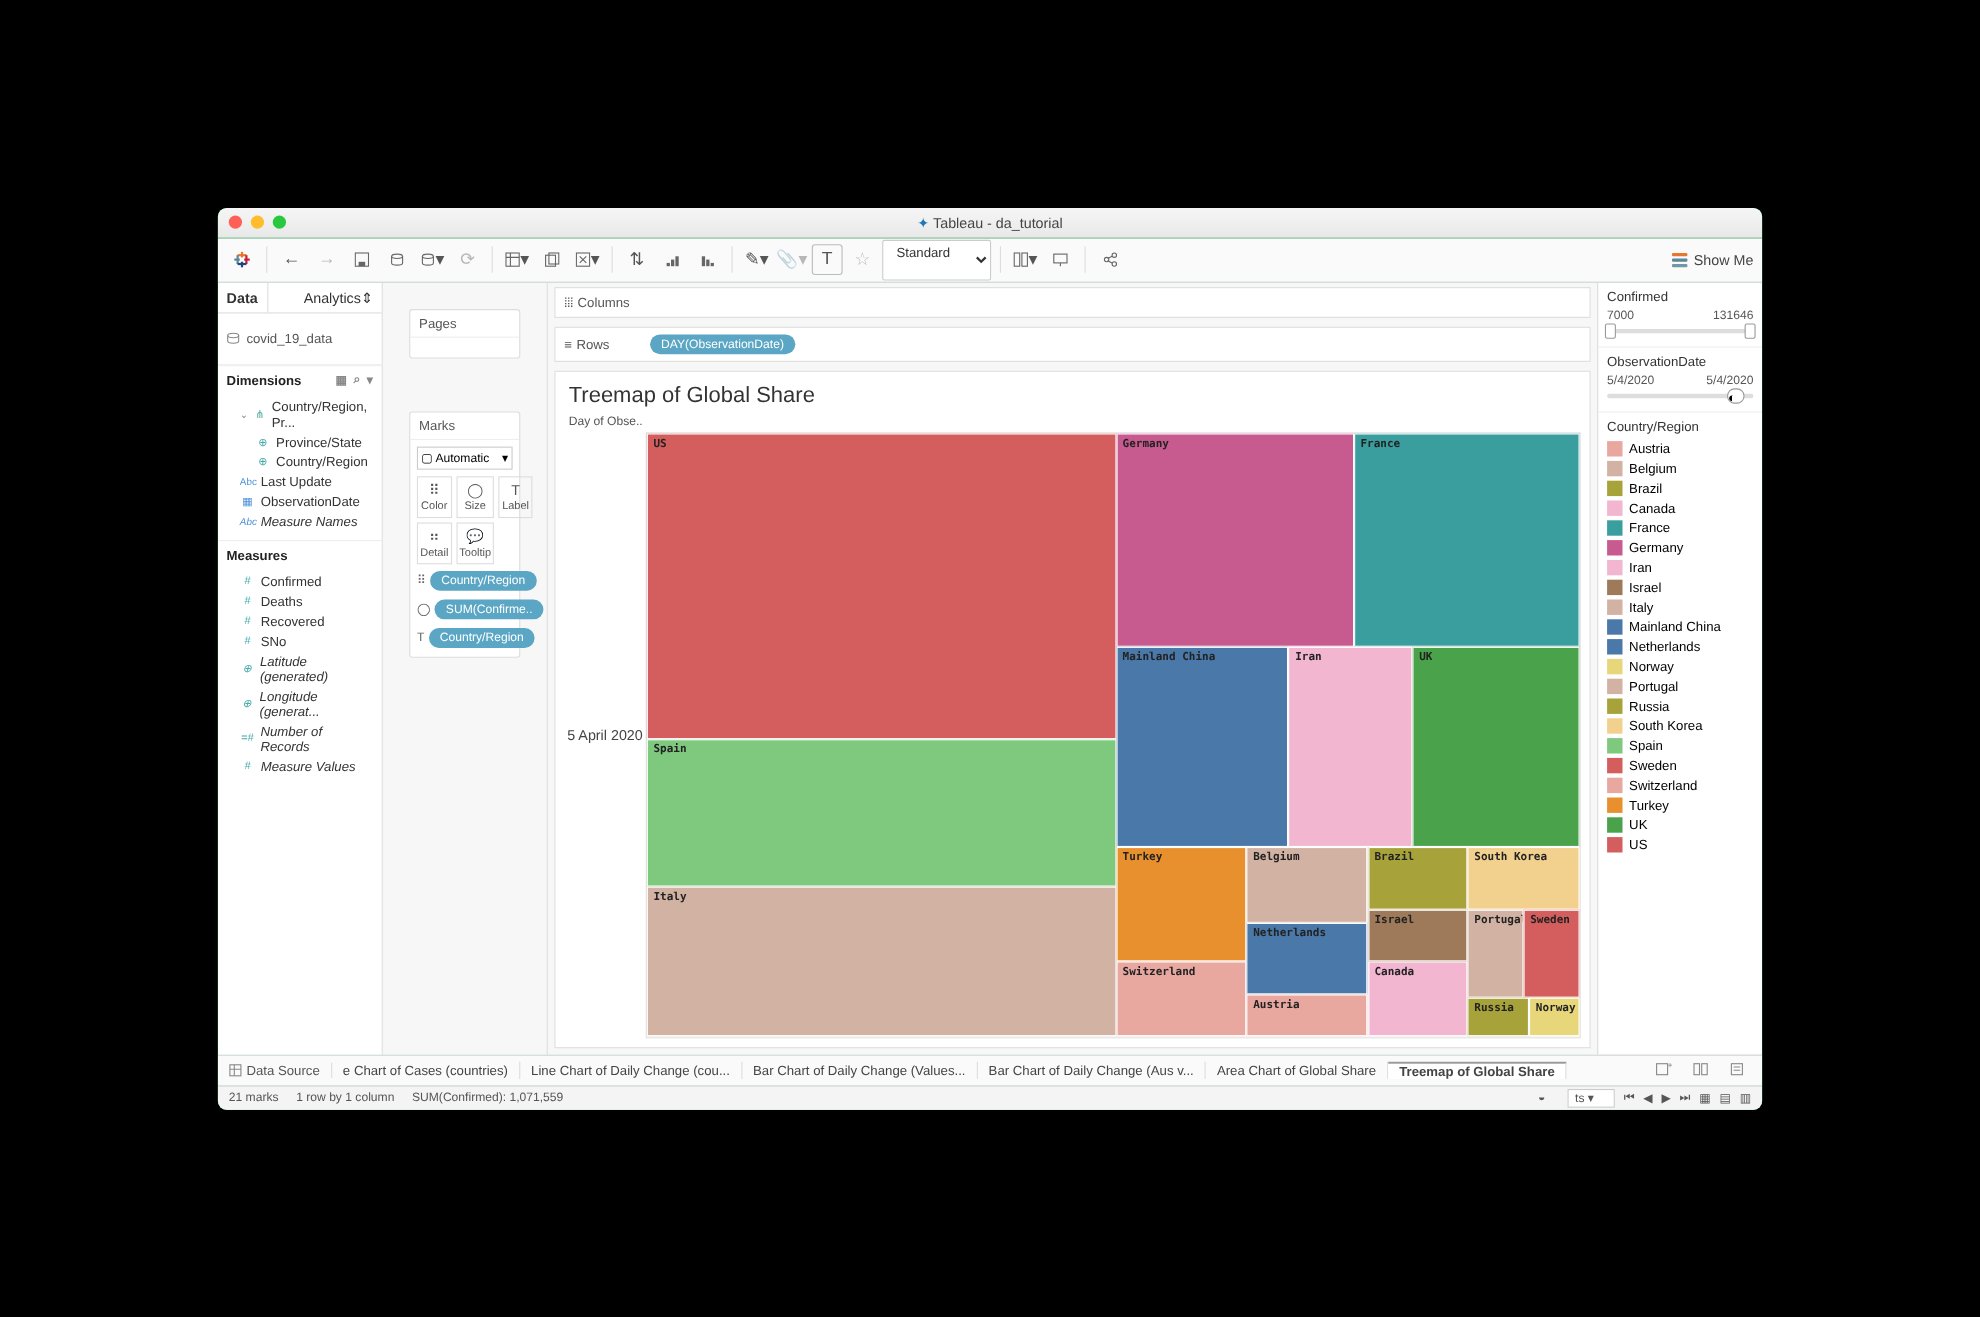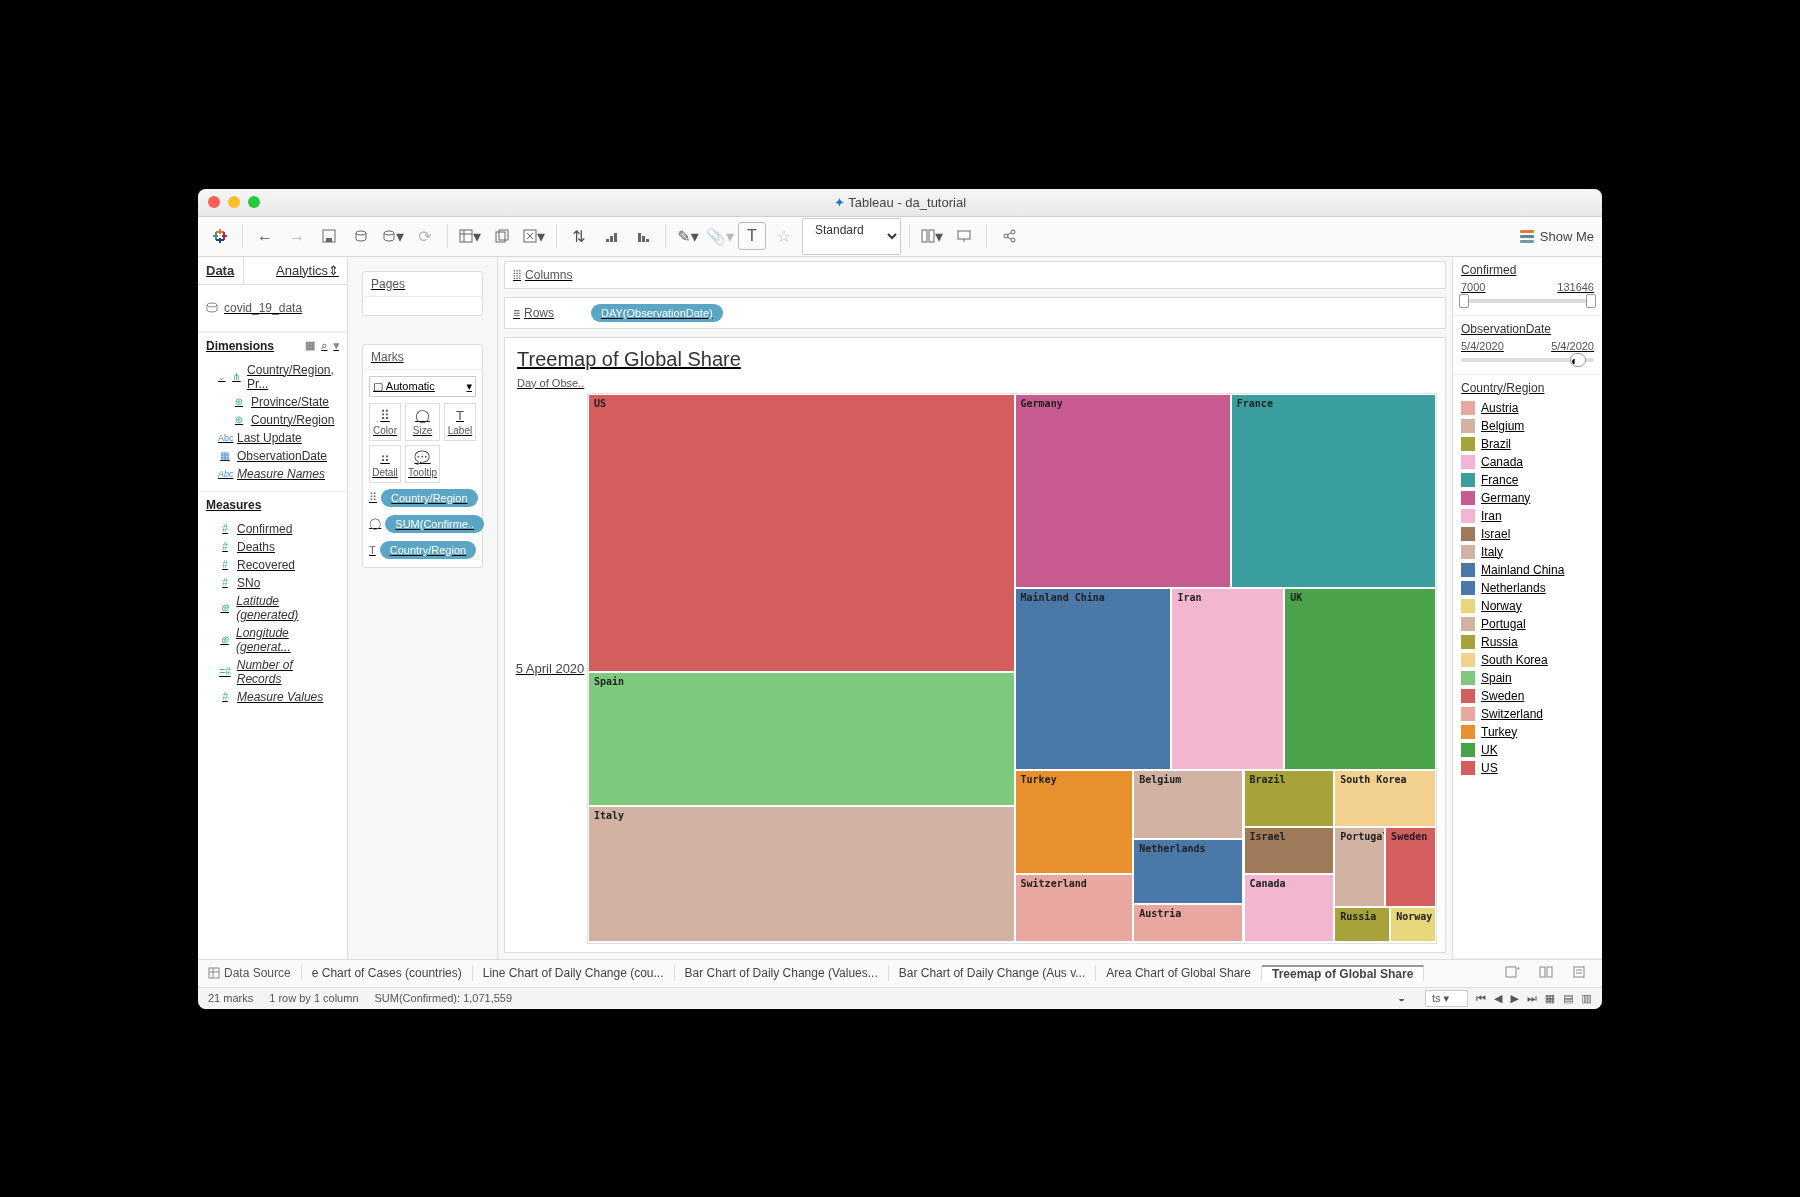--- a/index.html
+++ b/index.html
@@ -12,42 +12,42 @@
 .wintitle { position: absolute; left: 0; right: 0; text-align: center; font-size: 13px; color: #444; pointer-events: none; }
 .wintitle-icon { color: #1f77b4; }
 .toolbar { height: 40px; background: #fafafa; border-bottom: 1px solid #d8d8d8; display: flex; align-items: center; padding: 0 8px; gap: 4px; }
 .tb-btn { width: 28px; height: 28px; display: flex; align-items: center; justify-content: center; color: #555; border-radius: 3px; cursor: pointer; }
 .tb-sep { width: 1px; height: 24px; background: #ddd; margin: 0 4px; }
 .tb-select { border: 1px solid #ccc; background: #fff; font-size: 12px; padding: 3px 20px 16px 8px; border-radius: 2px; color: #333; }
 .showme { margin-left: auto; display: flex; align-items: center; gap: 6px; font-size: 13px; color: #444; cursor: pointer; }
 .showme-icon { display: flex; flex-direction: column; gap: 2px; }
 .showme-icon span { width: 14px; height: 3px; border-radius: 1px; }
 
-.body { flex: 1; display: flex; overflow: hidden; text-decoration: underline; }
+.body { flex: 1; display: flex; overflow: hidden; }
 .leftpane { width: 150px; border-right: 1px solid #ddd; display: flex; flex-direction: column; background: #fff; font-size: 12px; }
 .lp-tabs { display: flex; border-bottom: 1px solid #ddd; }
 .lp-tab { flex: 1; padding: 6px 8px; font-size: 13px; color: #333; border-right: 1px solid #ddd; cursor: pointer; }
 .lp-tab:last-child { border-right: none; display: flex; align-items: center; justify-content: space-between; margin-left: 24px; }
 .lp-tab.active { font-weight: 600; }
 .datasource { padding: 16px 8px; display: flex; align-items: center; gap: 6px; border-bottom: 1px solid #eee; color: #555; }
 .sec-header { padding: 6px 8px; font-weight: 600; color: #222; display: flex; align-items: center; justify-content: space-between; border-top: 1px solid #eee; }
 .sec-icons { display: flex; gap: 6px; color: #888; font-size: 11px; }
 .tree { padding: 2px 0 8px 0; }
 .tree-row { display: flex; align-items: center; gap: 5px; padding: 2px 8px; color: #333; cursor: pointer; }
 .tree-row.indent1 { padding-left: 20px; }
 .tree-row.indent2 { padding-left: 34px; }
 .type-icon { width: 14px; text-align: center; font-size: 10px; color: #5a9; }
 .type-icon.abc { color: #4a90d9; font-size: 9px; }
 .type-icon.date { color: #4a90d9; }
 .type-icon.num { color: #4aa; }
 .type-icon.geo { color: #4aa; }
 .italic { font-style: italic; }
 
 .midpane { width: 150px; border-right: 1px solid #ddd; background: #f7f7f7; display: flex; flex-direction: column; font-size: 12px; }
-.card { background: #fff; border: 1px solid #ddd; border-radius: 3px; margin: 14px; }
+.card { background: #fff; border: 1px solid #ddd; border-radius: 3px; margin: 24px; }
 .card-title { padding: 5px 8px; color: #555; font-size: 12px; border-bottom: 1px solid #eee; }
 .card-body { padding: 6px; }
 .pill { display: inline-block; background: #29b89a; color: #fff; font-size: 11px; padding: 3px 10px; border-radius: 10px; margin: 2px 0; cursor: pointer; }
 .pill.blue { background: #5aa6c4; }
 .marks-select { width: 100%; border: 1px solid #ccc; font-size: 11px; padding: 3px; display: flex; align-items: center; gap: 4px; justify-content: space-between; }
 .marks-grid { display: grid; grid-template-columns: repeat(3,1fr); gap: 4px; margin-top: 6px; }
 .mark-cell { border: 1px solid #ddd; padding: 4px 2px; text-align: center; font-size: 10px; color: #555; cursor: pointer; }
 .mark-cell .mi { font-size: 13px; display: block; margin-bottom: 2px; }
 .mark-pill-row { display: flex; align-items: center; gap: 4px; margin-top: 4px; }
 .mark-pill-row .pi { width: 16px; text-align: center; font-size: 11px; color: #666; }

